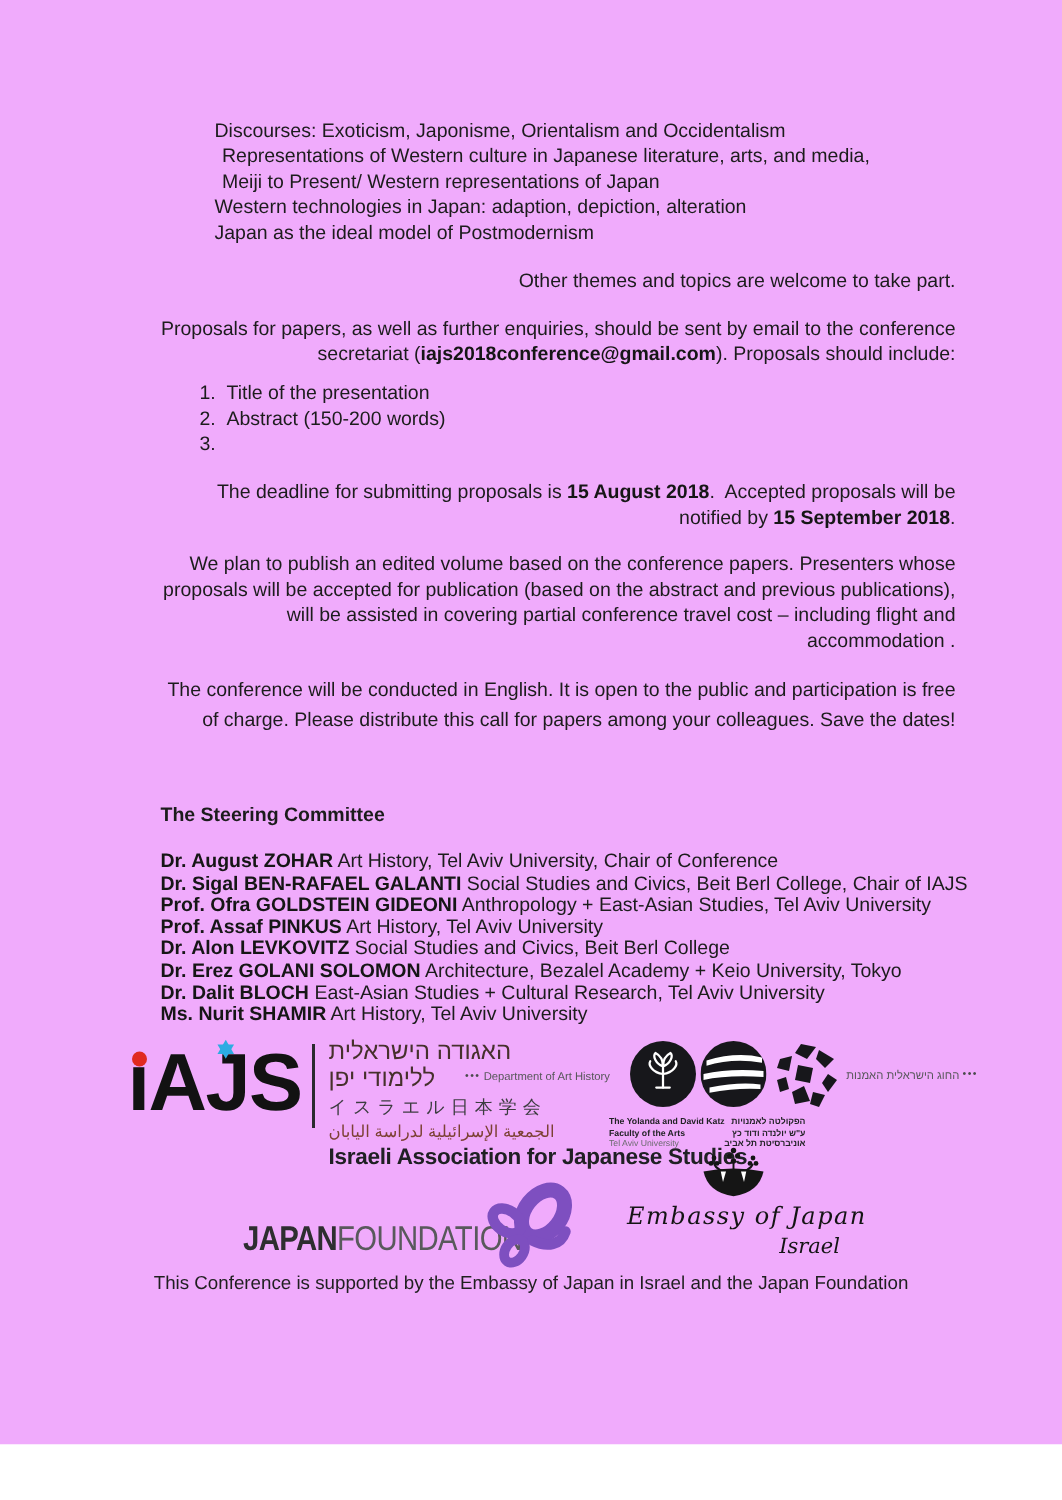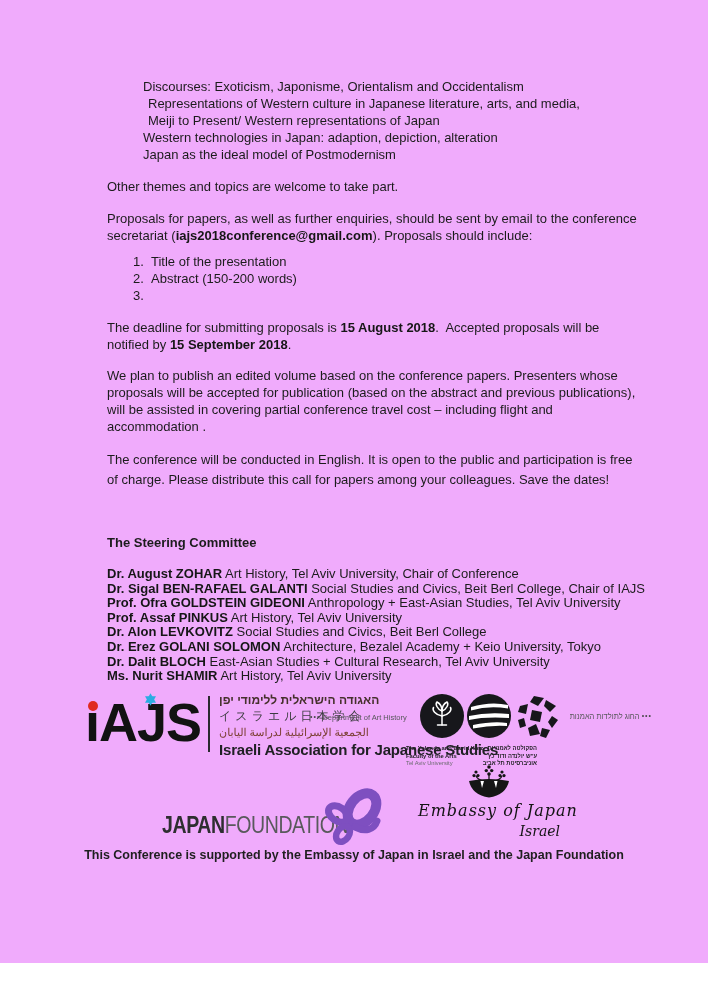--- a/index.html
+++ b/index.html
@@ -3,59 +3,59 @@
 <meta charset="utf-8">
 <style>
   html,body{margin:0;padding:0;background:#ffffff;}
   .page{
     position:relative;width:708px;height:963px;background:#f0abfc;overflow:hidden;
     font-family:"Liberation Sans","DejaVu Sans",sans-serif;color:#1c1c1c;
   }
   .content{position:absolute;left:107px;top:78px;width:530px;font-size:13px;line-height:17px;}
   .topics{padding-left:36px;}
   .topics > div:nth-child(2),.topics > div:nth-child(3){padding-left:5px;}
-  p.para{margin:15px 0 0 0;white-space:pre-wrap;}
+  p.para{margin:15px 0 0 0;white-space:pre-wrap;text-align:right;}
   p.para.tight{margin-top:14px;}
   .conduct{line-height:20px;margin-top:13px;}
   b{font-weight:bold;color:#161616;}
   .reqs{margin:9px 0 0 26px;}
   .req{display:flex;}
   .req .num{width:18px;flex:none;}
   .req .itext{flex:1;max-width:430px;}
   .cmt-heading{font-weight:bold;margin-top:44px;}
   .members{margin-top:16px;line-height:14.6px;white-space:nowrap;width:600px;}
   
   .abs{position:absolute;}
   .iajs{left:85px;top:688px;display:flex;align-items:flex-start;}
   .iajs-letters{position:relative;font-size:54px;font-weight:bold;letter-spacing:-1px;line-height:68px;color:#121212;}
   .iajs-dot{position:absolute;left:3px;top:13px;width:10px;height:10px;border-radius:50%;}
   .iajs-star{position:absolute;left:59px;top:5px;}
   .iajs-divider{width:2px;height:56px;background:#2a2a2e;margin:8px 9px 0 7px;}
   .iajs-text{width:168px;padding-top:5px;text-align:left;}
-  .iajs-he{font-size:12px;font-weight:bold;color:#46302c;direction:rtl;text-align:left;}
+  .iajs-he{font-size:16px;font-weight:normal;color:#46302c;direction:rtl;text-align:left;}
   .iajs-jp{font-size:12px;letter-spacing:4px;color:#3c3c40;margin-top:1px;white-space:nowrap;}
-  .iajs-ar{font-size:11px;color:#7c4134;direction:rtl;text-align:left;margin-top:1px;font-family:Liberation Serif, serif;}
+  .iajs-ar{font-size:11px;color:#7c4134;direction:rtl;text-align:left;margin-top:1px;}
   .iajs-en{font-size:15px;font-weight:bold;color:#202024;letter-spacing:-0.2px;margin-top:2px;white-space:nowrap;}
   .dept-en{left:310px;top:713px;font-size:7.5px;color:#57575a;white-space:nowrap;}
   .dept-he{left:540px;top:712px;width:112px;font-size:7.5px;color:#57575a;text-align:right;direction:ltr;white-space:nowrap;}
   .dots{font-size:7px;letter-spacing:1px;color:#4a4a4c;vertical-align:1px;}
   .tau-marks{left:420px;top:694px;display:flex;gap:3px;}
   .fac-en{left:406px;top:745px;width:72px;font-size:5.8px;line-height:7.6px;color:#232327;white-space:nowrap;}
   .fac-en .b{font-weight:bold;}
   .fac-en .gray{color:#6a6a6e;}
   .fac-he{left:479px;top:745px;width:58px;font-size:5.8px;line-height:7.6px;color:#232327;text-align:right;direction:rtl;font-weight:bold;white-space:nowrap;}
   .crest{left:466px;top:764px;}
   .embassy{left:418px;top:801px;width:142px;text-align:right;font-family:"DejaVu Serif","Liberation Serif",serif;font-style:italic;color:#141414;}
   .embassy .l1{font-size:16px;letter-spacing:1px;white-space:nowrap;}
   .embassy .l2{font-size:14px;margin-top:3px;}
   .jf-wordmark{left:162px;top:812px;font-size:23px;letter-spacing:-0.5px;transform:scaleX(0.85);transform-origin:left top;white-space:nowrap;}
   .jf-japan{font-weight:bold;color:#2e2e30;}
   .jf-foundation{font-weight:normal;color:#59595c;}
   .butterfly{left:321px;top:787px;}
-  .footer{position:absolute;left:0;top:848px;width:708px;text-align:center;font-weight:bold;font-size:12.5px;color:#1f1f1f;}
+  .footer{position:absolute;left:0;top:848px;width:708px;text-align:center;font-weight:normal;font-size:12.5px;color:#1f1f1f;}
 </style>
 </head>
 <body>
 
 <div class="page">
 
   <div class="content">
 
     <div class="topics">
       <div>Discourses: Exoticism, Japonisme, Orientalism and Occidentalism</div>
@@ -192,21 +192,21 @@
     <div class="b">Faculty of the Arts</div>
     <div class="gray">Tel Aviv University</div>
   </div>
 
   <div class="abs fac-he">
     <div>הפקולטה לאמנויות</div>
     <div>ע"ש יולנדה ודוד כץ</div>
     <div>אוניברסיטת תל אביב</div>
   </div>
 
-  <div class="abs dept-he"><span>החוג לתולדות האמנות</span> <span class="dots">•••</span></div>
+  <div class="abs dept-he"><span>החוג הישראלית האמנות</span> <span class="dots">•••</span></div>
 
   <svg class="abs crest" width="46" height="36" viewBox="0 0 46 36">
     <g fill="#151515">
       <circle cx="23" cy="3" r="1.8"></circle>
         <circle cx="20.3" cy="6.6" r="1.7"></circle>
         <circle cx="25.7" cy="6.6" r="1.7"></circle>
         <circle cx="23" cy="10" r="1.8"></circle>
       <circle cx="10" cy="8" r="1.6"></circle>
         <circle cx="8" cy="11.6" r="1.6"></circle>
         <circle cx="12" cy="11.6" r="1.6"></circle>

